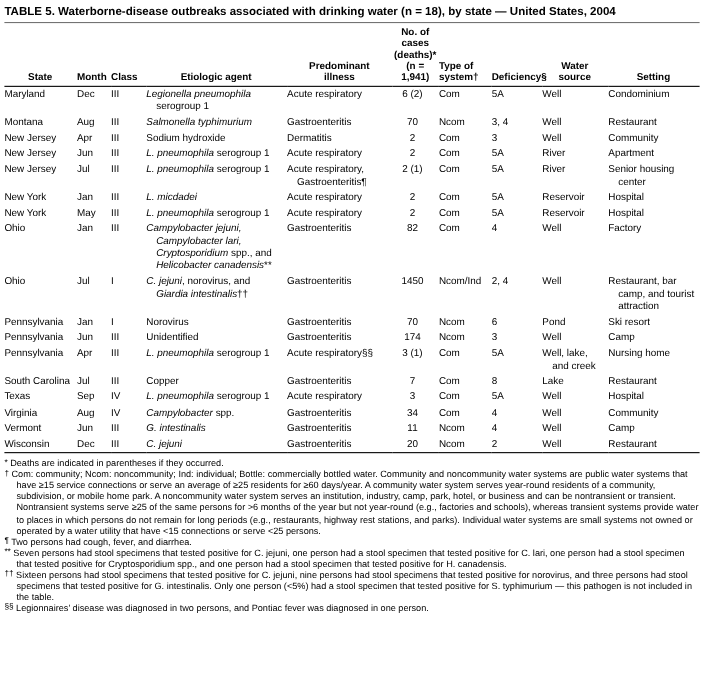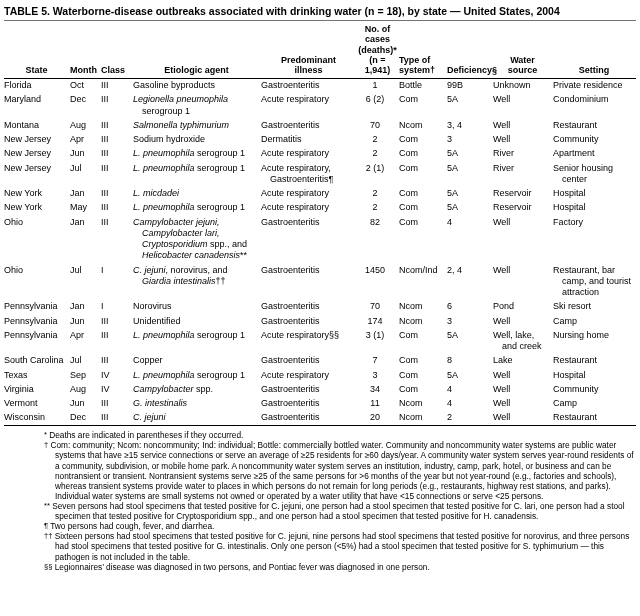--- a/index.html
+++ b/index.html
@@ -26,21 +26,21 @@
     white-space:pre-line;
     padding:3px 1px 2px 0;
     font-size:9px; line-height:1.15;
   }
   td {
     vertical-align:top;
     padding:1.5px 3px 1.5px 0;
   }
   td.hang { padding-left:9px; text-indent:-9px; }
   td.c-cases { text-align:center; padding-right:6px; }
-  .footnotes { margin-top:4px; font-size:8.3px; line-height:1.22;margin-left:40px; }
+  .footnotes { margin-top:4px; font-size:8.3px; line-height:1.22; }
   .footnote { padding-left:11px; text-indent:-11px; }
   .fn-marker { font-size:7.5px; vertical-align:1px; }
 </style>
 </head>
 <body>
 
 <div class="title">TABLE 5. Waterborne-disease outbreaks associated with drinking water (n = 18), by state — United States, 2004</div>
 
 <table>
   <colgroup>
@@ -70,32 +70,20 @@
         <th style="text-align: left;">Type of
 system†</th>
         <th style="text-align: center;">Deficiency§</th>
         <th style="text-align: center;">Water
 source</th>
         <th style="text-align: center;">Setting</th>
       </tr>
   </thead>
   <tbody>
       <tr>
-        <td>Florida</td>
-        <td>Oct</td>
-        <td>III</td>
-        <td class="hang"><span>Gasoline byproducts</span></td>
-        <td class="hang">Gastroenteritis</td>
-        <td class="c-cases">1</td>
-        <td>Bottle</td>
-        <td>99B</td>
-        <td class="hang">Unknown</td>
-        <td class="hang">Private residence</td>
-      </tr>
-      <tr>
         <td>Maryland</td>
         <td>Dec</td>
         <td>III</td>
         <td class="hang"><i>Legionella pneumophila</i><span> serogroup 1</span></td>
         <td class="hang">Acute respiratory</td>
         <td class="c-cases">6 (2)</td>
         <td>Com</td>
         <td>5A</td>
         <td class="hang">Well</td>
         <td class="hang">Condominium</td>
@@ -291,17 +279,17 @@
         <td>2</td>
         <td class="hang">Well</td>
         <td class="hang">Restaurant</td>
       </tr>
     </tbody>
 </table>
 
 <div class="footnotes">
     <div class="footnote"><span class="fn-marker">*</span> Deaths are indicated in parentheses if they occurred.</div>
     <div class="footnote"><span class="fn-marker">†</span> Com: community; Ncom: noncommunity; Ind: individual; Bottle: commercially bottled water. Community and noncommunity water systems are public water systems that have ≥15 service connections or serve an average of ≥25 residents for ≥60 days/year. A community water system serves year-round residents of a community, subdivision, or mobile home park. A noncommunity water system serves an institution, industry, camp, park, hotel, or business and can be nontransient or transient. Nontransient systems serve ≥25 of the same persons for &gt;6 months of the year but not year-round (e.g., factories and schools), whereas transient systems provide water to places in which persons do not remain for long periods (e.g., restaurants, highway rest stations, and parks). Individual water systems are small systems not owned or operated by a water utility that have &lt;15 connections or serve &lt;25 persons.</div>
+    <div class="footnote"><span class="fn-marker">¶</span> Two persons had cough, fever, and diarrhea.</div>
     <div class="footnote"><span class="fn-marker">**</span> Seven persons had stool specimens that tested positive for C. jejuni, one person had a stool specimen that tested positive for C. lari, one person had a stool specimen that tested positive for Cryptosporidium spp., and one person had a stool specimen that tested positive for H. canadensis.</div>
-    <div class="footnote"><span class="fn-marker">¶</span> Two persons had cough, fever, and diarrhea.</div>
     <div class="footnote"><span class="fn-marker">††</span> Sixteen persons had stool specimens that tested positive for C. jejuni, nine persons had stool specimens that tested positive for norovirus, and three persons had stool specimens that tested positive for G. intestinalis. Only one person (&lt;5%) had a stool specimen that tested positive for S. typhimurium — this pathogen is not included in the table.</div>
     <div class="footnote"><span class="fn-marker">§§</span> Legionnaires’ disease was diagnosed in two persons, and Pontiac fever was diagnosed in one person.</div>
   </div>
 
 </body></html>

